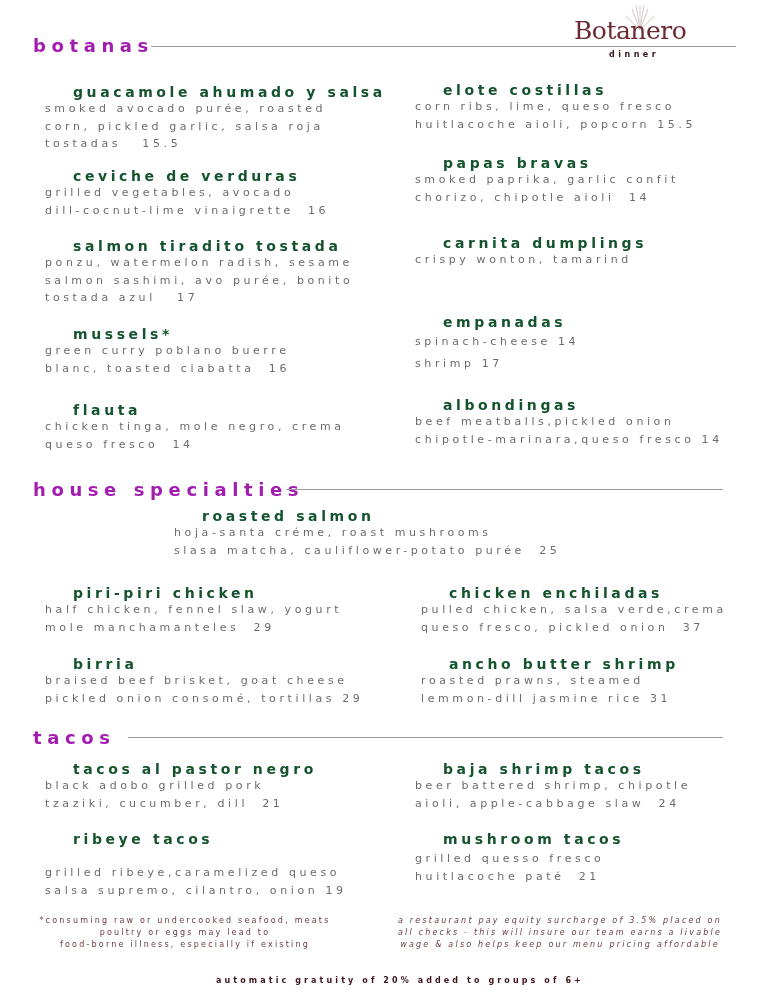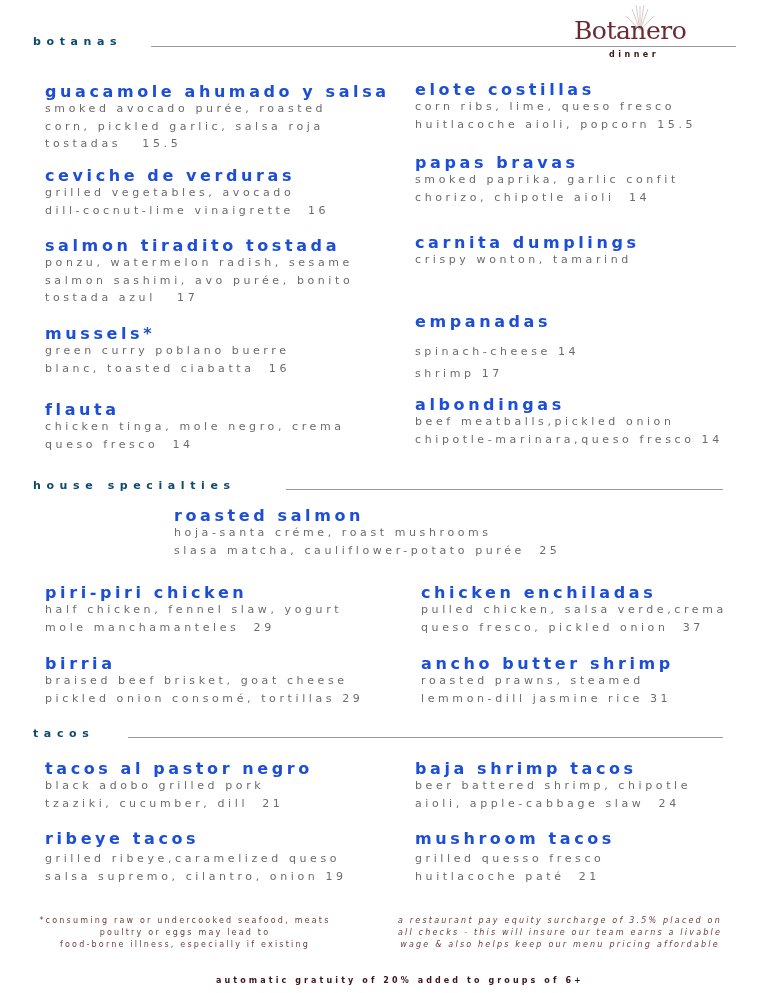--- a/index.html
+++ b/index.html
@@ -3,28 +3,28 @@
 <meta charset="utf-8">
 <style>
   html, body { margin: 0; padding: 0; background: #ffffff; }
   body {
     width: 768px; height: 993px; position: relative; overflow: hidden;
     font-family: "DejaVu Sans", sans-serif;
   }
   .abs { position: absolute; }
   .section-title {
     font-family: "DejaVu Sans", sans-serif;
-    font-weight: bold; color: #0c4a6e; font-size: 11px; letter-spacing: 5.6px;
+    font-weight: bold; color: #a21caf; font-size: 18px; letter-spacing: 5.6px;
     white-space: nowrap;
   }
   .rule { position: absolute; height: 1px; background: #9b9b9b; }
   .item-name {
     font-family: "DejaVu Sans", sans-serif;
-    font-weight: bold; color: #1d4ed8; font-size: 16px; letter-spacing: 3.6px;
-    white-space: nowrap; line-height: 16px;
+    font-weight: bold; color: #14532d; font-size: 14px; letter-spacing: 3.6px;
+    white-space: nowrap; line-height: 16px; margin-left: 28px;
   }
   .item-desc {
     font-family: "DejaVu Sans", sans-serif;
     color: #6e6a6a; font-size: 11px; letter-spacing: 3.6px; line-height: 17.5px;
     white-space: pre; 
   }
   .logo {
     font-family: "DejaVu Serif", serif; color: #6b2a33; font-size: 25px;
     letter-spacing: -0.5px; white-space: nowrap;
   }
@@ -102,21 +102,21 @@
   <div class="item-name">papas bravas</div>
   <div class="item-desc">smoked paprika, garlic confit</div>
   <div class="item-desc">chorizo, chipotle aioli  14</div>
 </div>
 <div class="abs" style="left:415px; top:235px;">
   <div class="item-name">carnita dumplings</div>
   <div class="item-desc">crispy wonton, tamarind</div>
 </div>
 <div class="abs" style="left:415px; top:314px;">
   <div class="item-name">empanadas</div>
-  <div class="item-desc" style="margin-top:13px;">spinach-cheese 14</div>
+  <div class="item-desc" style="margin-top:3px;">spinach-cheese 14</div>
   <div class="item-desc" style="margin-top:4px;">shrimp 17</div>
 </div>
 <div class="abs" style="left:415px; top:397px;">
   <div class="item-name">albondingas</div>
   <div class="item-desc">beef meatballs,pickled onion</div>
   <div class="item-desc">chipotle-marinara,queso fresco 14</div>
 </div>
 
 <div class="section-title abs" style="left:33px; top:479px;">house specialties</div>
 <div class="rule" style="left:286px; top:489px; width:437px;"></div>
@@ -150,21 +150,21 @@
 <div class="section-title abs" style="left:33px; top:727px;">tacos</div>
 <div class="rule" style="left:128px; top:737px; width:595px;"></div>
 
 <div class="abs" style="left:45px; top:761px;">
   <div class="item-name">tacos al pastor negro</div>
   <div class="item-desc">black adobo grilled pork</div>
   <div class="item-desc">tzaziki, cucumber, dill  21</div>
 </div>
 <div class="abs" style="left:45px; top:831px;">
   <div class="item-name">ribeye tacos</div>
-  <div class="item-desc" style="margin-top:3px;">grilled ribeye,caramelized queso</div>
+  <div class="item-desc" style="margin-top:17px;">grilled ribeye,caramelized queso</div>
   <div class="item-desc">salsa supremo, cilantro, onion 19</div>
 </div>
 <div class="abs" style="left:415px; top:761px;">
   <div class="item-name">baja shrimp tacos</div>
   <div class="item-desc">beer battered shrimp, chipotle</div>
   <div class="item-desc">aioli, apple-cabbage slaw  24</div>
 </div>
 <div class="abs" style="left:415px; top:831px;">
   <div class="item-name">mushroom tacos</div>
   <div class="item-desc" style="margin-top:3px;">grilled quesso fresco</div>

